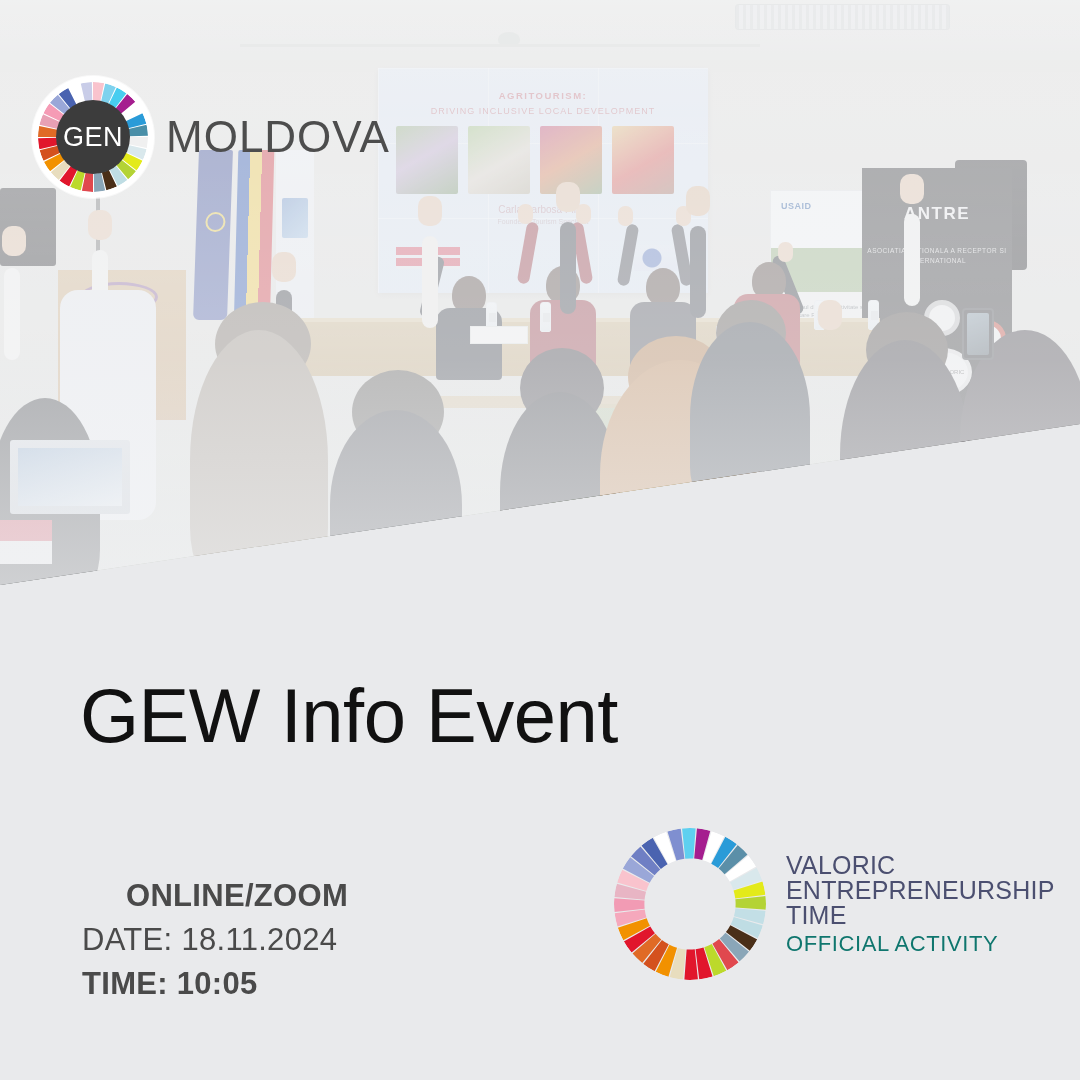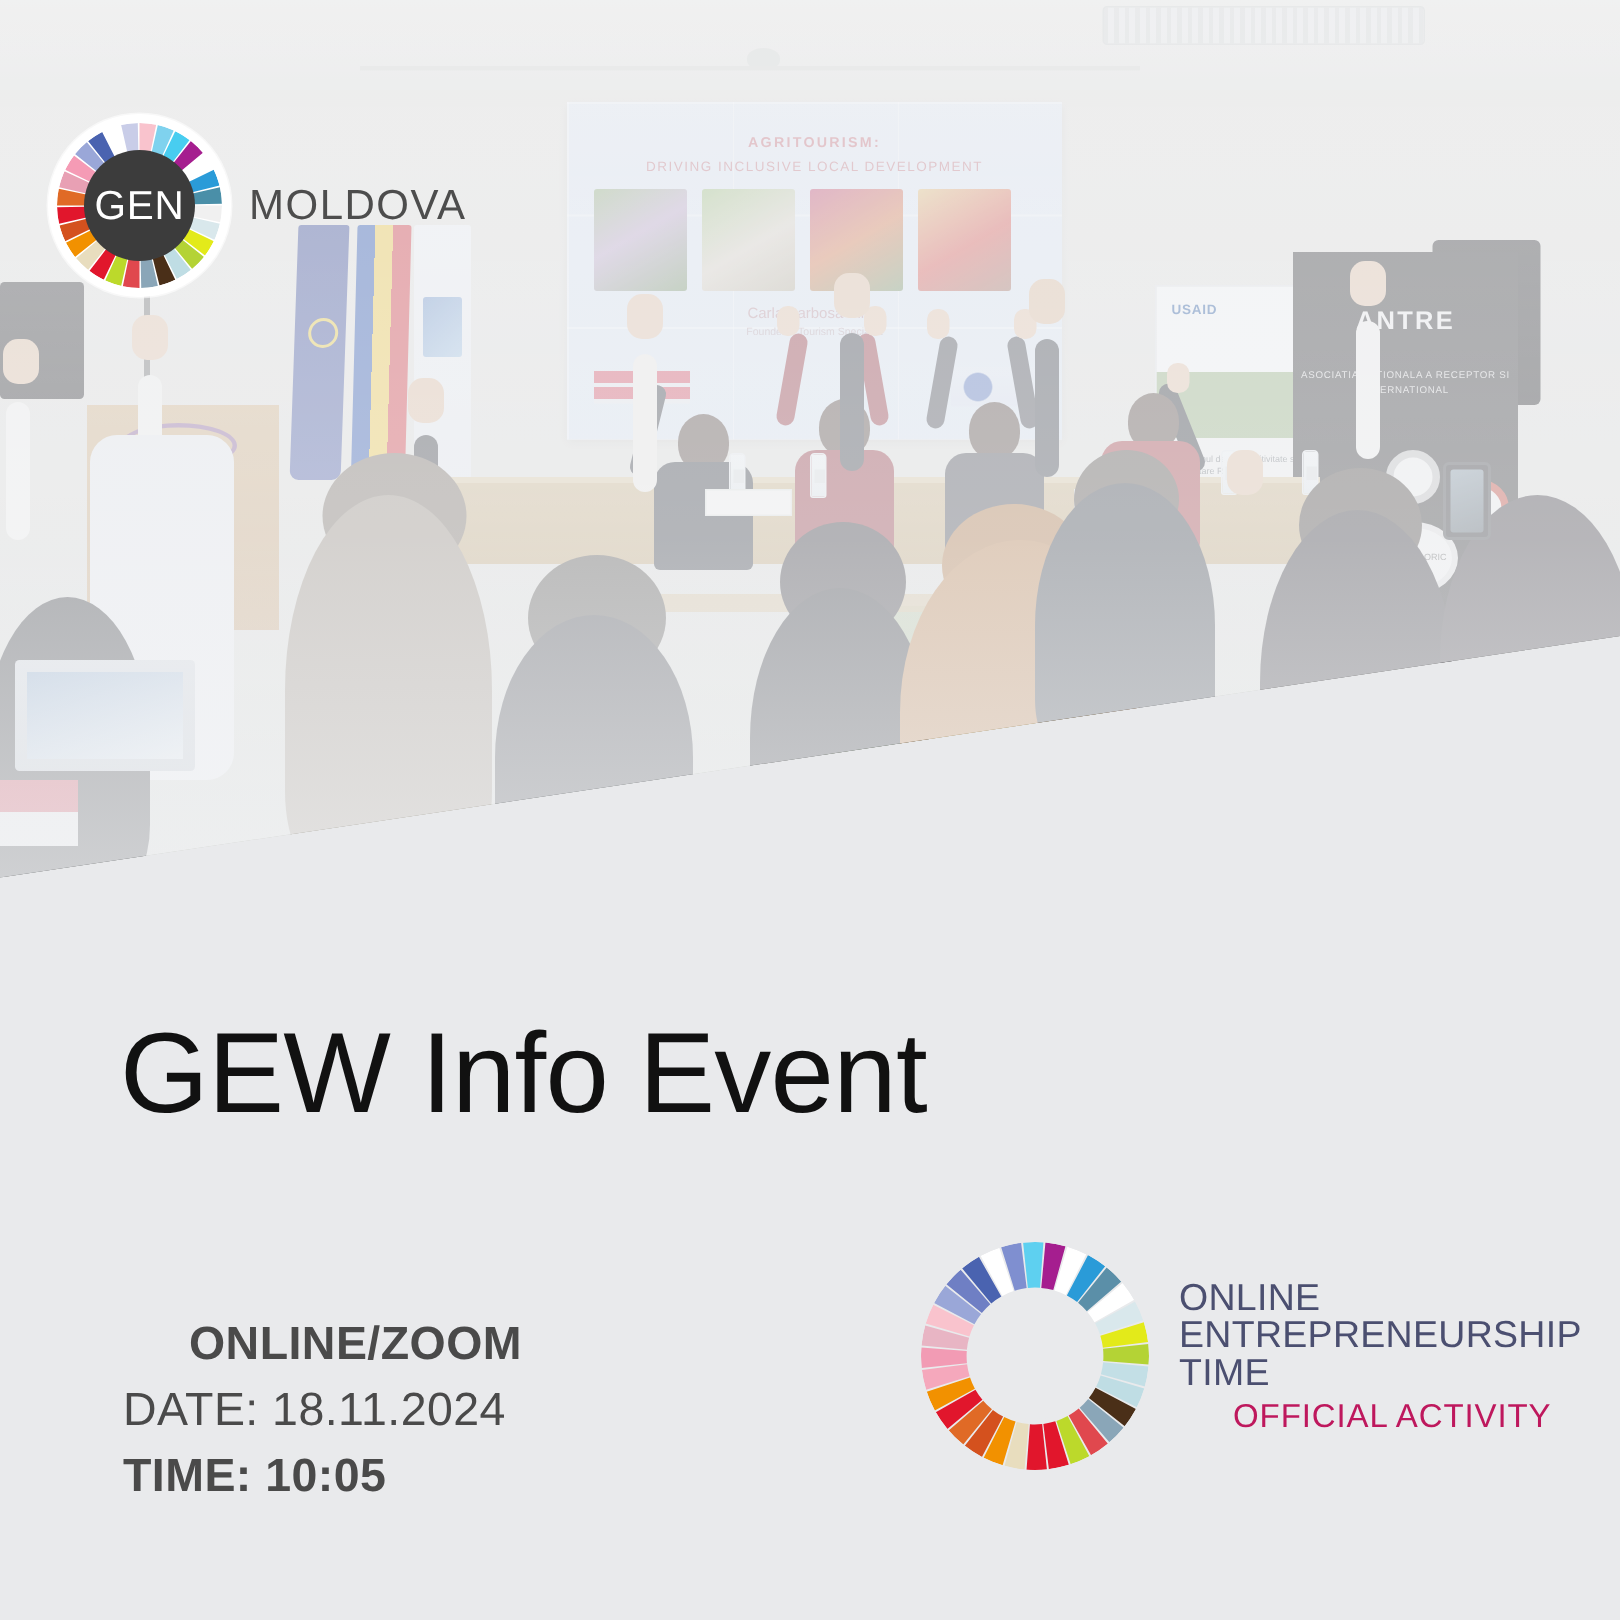--- a/index.html
+++ b/index.html
@@ -344,21 +344,21 @@
     box-shadow:0 0 0 1px rgba(255,255,255,.6);
   }
   #gen-wheel .ring { position:absolute; inset:6px; border-radius:50%; }
   #gen-wheel .hub {
     position:relative; width:74px; height:74px; border-radius:50%;
     background:#3c3c3c; color:#fff;
     display:flex; align-items:center; justify-content:center;
     font-size:27px; letter-spacing:.5px; z-index:3;
   }
   #gen-moldova-text {
-    font-size:28px; color:#4d4d4d; letter-spacing:1px; font-weight:400;
+    font-size:44px; color:#4d4d4d; letter-spacing:1px; font-weight:400;
   }
 
   
   #tagline {
     position:absolute; right:66px; top:58px; z-index:20;
     text-align:right; color:#4a4a4a;
     font-size:25px; line-height:32px;
   }
   #tagline .line2 { position:relative; }
   #pin-icon {
@@ -386,21 +386,21 @@
   #gew-wheel { position:relative; width:152px; height:152px; }
   #gew-wheel .gring { position:absolute; inset:0; border-radius:50%; }
   #gew-wheel .ghole {
     position:absolute; left:50%; top:50%; width:84px; height:84px;
     margin:-42px 0 0 -42px; border-radius:50%; background:#e9eaec; z-index:3;
   }
   #gew-text { line-height:25px; }
   #gew-text .g1 { font-size:25px; color:#4b4f70; font-weight:400; letter-spacing:.2px; }
   #gew-text .g2 { font-size:25px; color:#4b4f70; font-weight:400; letter-spacing:.2px; }
   #gew-text .g3 { font-size:25px; color:#4b4f70; font-weight:400; letter-spacing:.2px; }
-  #gew-text .g4 { font-size:22px; color:#be185d; font-weight:400; letter-spacing:.6px; margin-top:3px;margin-left:36px; }
+  #gew-text .g4 { font-size:22px; color:#0f766e; font-weight:400; letter-spacing:.6px; margin-top:3px; }
 </style>
 </head>
 <body>
 
 <div id="poster">
 
   <div id="photo-band">
 
     <div class="photo-layer" id="room-bg"></div>
 
@@ -616,20 +616,20 @@
             <path d="M 5.750618126847904 26.719273983744433 A 50 50 0 0 1 10.599462319663886 19.216926233717107 L 26.359677391798332 31.530155740230263 A 30 30 0 0 0 23.450370876108742 36.03156439024666 Z" fill="#9aa7d8"></path>
             <path d="M 11.142701927151464 18.53398044750812 A 50 50 0 0 1 17.362012376863866 12.121750780797527 L 30.41720742611832 27.27305046847852 A 30 30 0 0 0 26.685621156290875 31.120388268504872 Z" fill="#6f7fc4"></path>
             <path d="M 18.028049900970778 11.557908396327008 A 50 50 0 0 1 25.378821994826637 6.482215203005019 L 35.227293196895985 23.889329121803012 A 30 30 0 0 0 30.816829940582465 26.934745037796205 Z" fill="#4a63b0"></path>
             <path d="M 26.142061987019567 6.059144366901734 A 50 50 0 0 1 34.341809675812485 2.5150436899061646 L 40.60508580548749 21.5090262139437 A 30 30 0 0 0 35.68523719221174 23.63548662014104 Z" fill="#ffffff"></path>
             <path d="M 35.172921251221446 2.2490027771406673 A 50 50 0 0 1 43.906532829742645 0.37269241793389796 L 46.343919697845585 20.223615450760338 A 30 30 0 0 0 41.103752750732866 21.3494016662844 Z" fill="#7f8fd0"></path>
           </g>
       </svg>
       <div class="ghole"></div>
     </div>
     <div id="gew-text">
-      <div class="g1">ONLINE</div>
+      <div class="g1">VALORIC</div>
       <div class="g2">ENTREPRENEURSHIP</div>
       <div class="g3">TIME</div>
       <div class="g4">OFFICIAL ACTIVITY</div>
     </div>
   </div>
 
 </div>
 
 </body></html>

